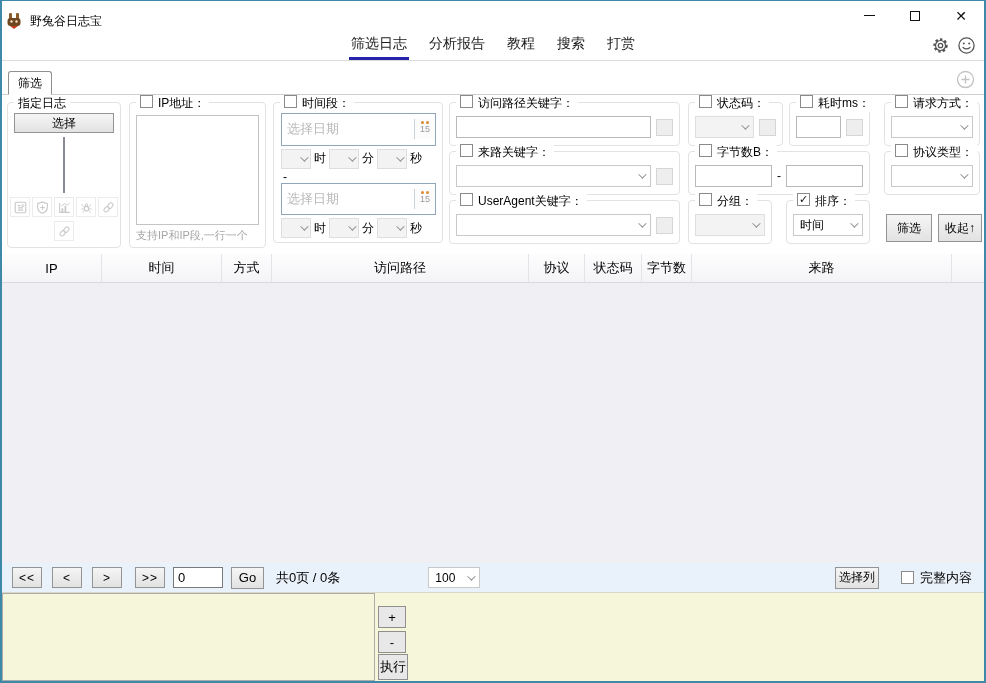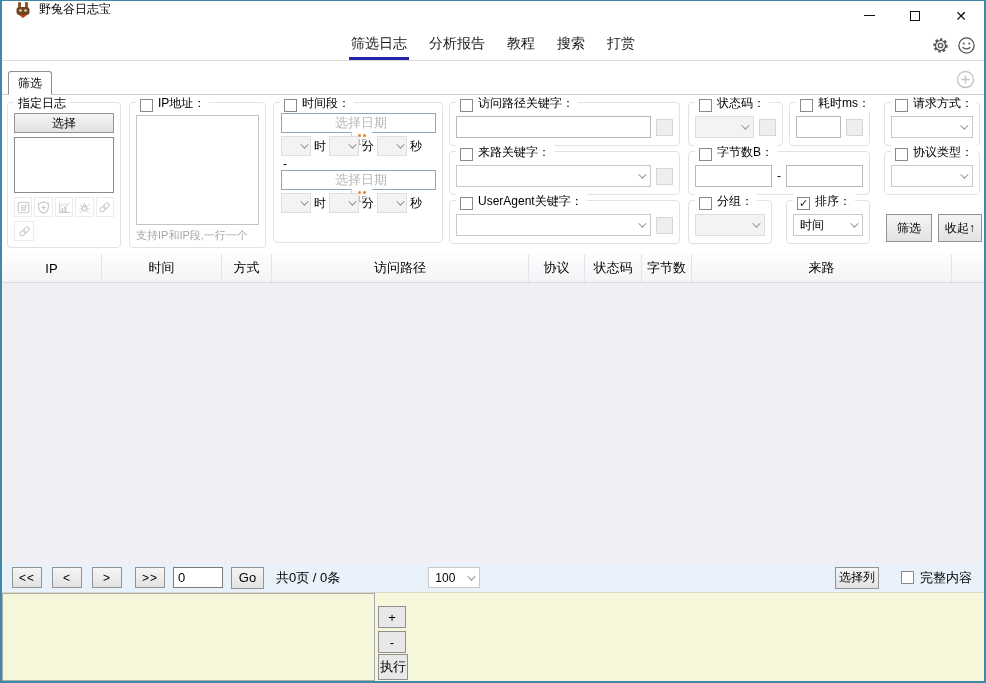--- a/index.html
+++ b/index.html
@@ -1,21 +1,21 @@
 <!DOCTYPE html>
 <html><head>
 <meta charset="utf-8">
 <style>
   * { margin:0; padding:0; box-sizing:border-box; }
   html,body { width:986px; height:683px; font-family:"Liberation Sans","DejaVu Sans",sans-serif; }
   .window { width:986px; height:683px; border:2px solid #3e88a8; border-top-width:1px;
             background:#fff; display:flex; flex-direction:column; overflow:hidden; }
 
   
-  .titlebar { height:29px; display:flex; align-items:flex-start; padding-left:12px; background:#fff; flex:0 0 auto; }
+  .titlebar { height:29px; display:flex; align-items:flex-end; padding-left:3px; background:#fff; flex:0 0 auto; }
   .app-icon { width:18px; height:18px; flex:0 0 auto; }
   .app-title { font-size:12px; color:#000; margin-left:7px; flex:1; }
   .win-controls { display:flex; height:100%; }
   .win-btn { width:46px; height:100%; display:flex; align-items:center; justify-content:center;
              font-size:13px; color:#111; cursor:default; }
   .max-glyph { width:10px; height:10px; border:1px solid #111; display:inline-block; }
   .min-glyph { width:11px; border-top:1px solid #111; display:inline-block; }
   .close-glyph { font-size:14px; line-height:1; }
 
   
@@ -31,54 +31,54 @@
   .tabstrip { height:34px; position:relative; border-bottom:1px solid #cfcfcf; background:#fff; flex:0 0 auto; }
   .filter-tab { position:absolute; left:6px; bottom:-1px; height:24px; padding:0 9px;
                 background:#fff; border:1px solid #8f8f8f; border-bottom:1px solid #fff;
                 border-radius:3px 3px 0 0; font-size:12px; display:flex; align-items:center; }
   .add-tab { position:absolute; right:9px; top:50%; transform:translateY(-42%); }
 
   
   .filter-panel { height:159px; position:relative; background:#fff; flex:0 0 auto; font-size:12px; }
   .group { position:absolute; border:1px solid #e2e2e2; border-radius:4px; background:#fff; }
   .glabel { position:absolute; top:-8px; left:6px; background:#fff; padding:0 4px;
-            display:flex; align-items:flex-end; gap:5px; font-size:12px; color:#000; white-space:nowrap; }
+            display:flex; align-items:flex-start; gap:5px; font-size:12px; color:#000; white-space:nowrap; }
   .cb { width:13px; height:13px; border:1px solid #8a8a8a; background:#fff; display:inline-flex;
         align-items:center; justify-content:center; flex:0 0 auto; }
   .cb.checked::after { content:"✓"; font-size:11px; color:#111; line-height:1; }
   .row-body { position:absolute; left:6px; right:6px; top:13px; display:flex; align-items:center; gap:5px; }
   .tinput { height:22px; border:1px solid #b9b9b9; background:#fff; flex:1; font-size:12px; padding:0 4px;
             font-family:inherit; min-width:0; }
   .combo { height:22px; border:1px solid #c9c9c9; background:#fff; flex:1; display:flex;
            align-items:center; justify-content:space-between; padding:0 6px; min-width:0; }
   .combo.disabled { background:#f3f3f3; border-color:#dedede; }
   .chev { width:6px; height:6px; border-right:1px solid #909090; border-bottom:1px solid #909090;
           transform:rotate(45deg) translateY(-2px); flex:0 0 auto; }
   .sqbtn { width:17px; height:17px; background:#eeeeee; border:1px solid #d6d6d6; flex:0 0 auto; }
   .btn { background:linear-gradient(#f5f5f5,#e2e2e2); border:1px solid #949494; font-size:12px;
          color:#000; display:flex; align-items:center; justify-content:center; font-family:inherit; }
 
   
-  .log-body { position:absolute; inset:10px 6px 4px 6px; display:flex; flex-direction:column; }
+  .log-body { position:absolute; inset:10px 6px 4px 6px; display:flex; flex-direction:column;align-items:center; }
   .select-btn { height:20px; width:100%; }
   .log-list { border:1px solid #878c92; background:#fff; height:56px; margin-top:4px; }
   .icon-row { display:flex; gap:2px; margin-top:4px; }
   .icon-btn { width:20px; height:20px; background:#fff; border:1px solid #ececec;
               display:flex; align-items:center; justify-content:center; }
   .icon-btn svg { display:block; }
 
   
   .ip-body { position:absolute; inset:12px 6px 4px 6px; display:flex; flex-direction:column; }
   .ip-area { flex:1; border:1px solid #c4c4c4; background:#fff; resize:none; font-family:inherit; font-size:12px; }
   .ip-hint { font-size:11px; color:#a5a5a5; margin-top:3px; white-space:nowrap; }
 
   
   .time-body { position:absolute; inset:10px 6px 4px 7px; display:flex; flex-direction:column; }
-  .date-input { height:20px; border:1px solid #90a7bb; background:#fff; display:flex; align-items:center;
-                padding-left:5px; justify-content:space-between;flex-direction:column; }
+  .date-input { height:40px; border:1px solid #90a7bb; background:#fff; display:flex; align-items:center;
+                padding-left:5px; justify-content:space-between; }
   .date-ph { color:#b9b9b9; font-size:13px; }
   .cal-icon { width:21px; height:20px; border-left:1px solid #c9d2da; background:#fcfcfc;
               display:flex; flex-direction:column; align-items:center; flex:0 0 auto; }
   .cal-dots { display:flex; gap:2px; margin-top:2px; }
   .cal-dots i { width:3px; height:3px; background:#e2892c; border-radius:50%; }
   .cal-day { font-size:9px; color:#9a9a9a; line-height:1.2; }
   .hms-row { display:flex; align-items:center; gap:3px; margin-top:3px; }
   .hms-combo { width:30px; height:20px; flex:0 0 auto; padding:0 4px; }
   .hms-label { font-size:12px; }
   .time-sep { font-size:12px; margin:2px 0 0 2px; height:12px; line-height:12px; }

